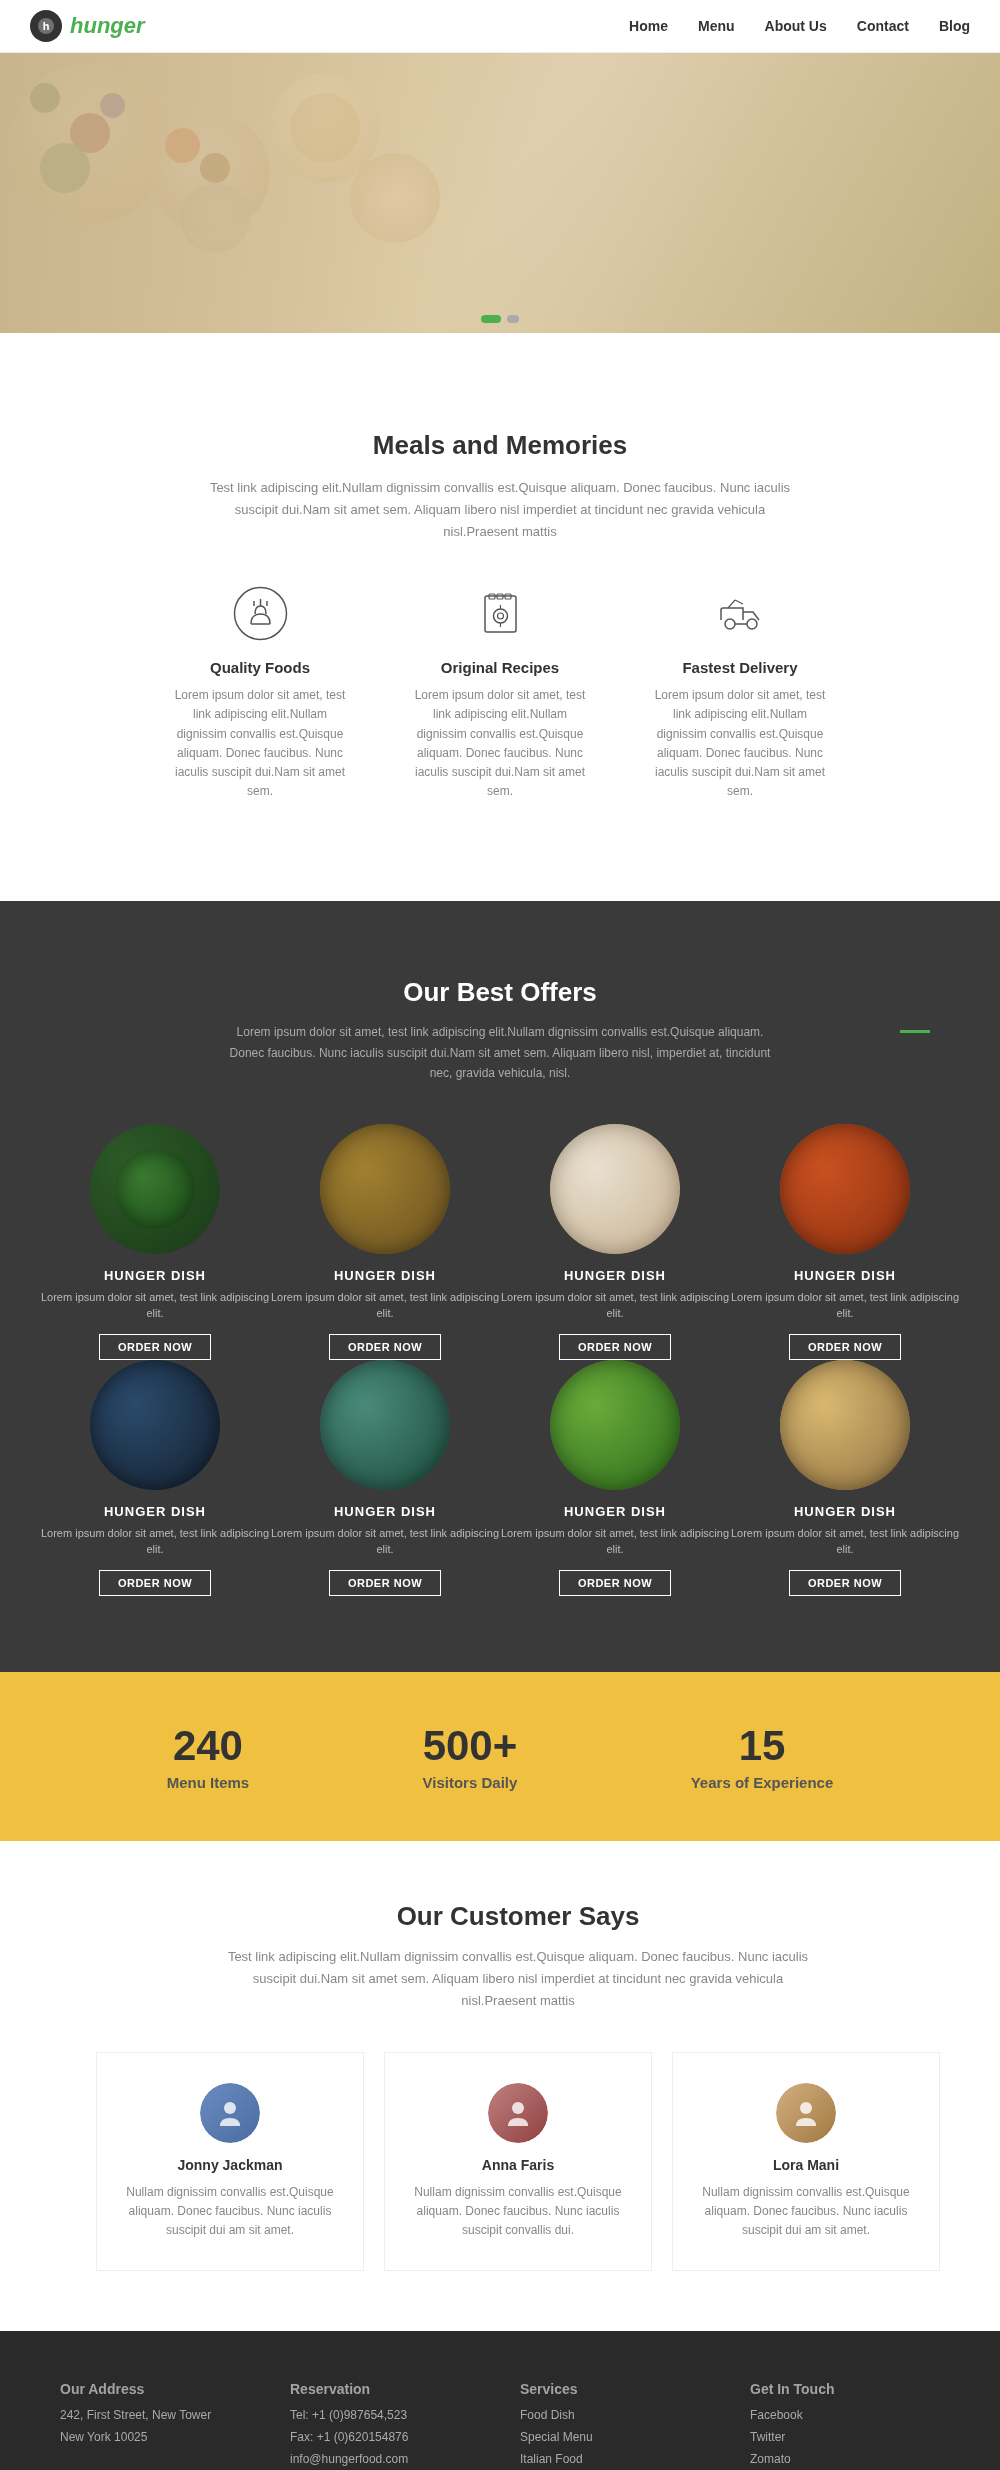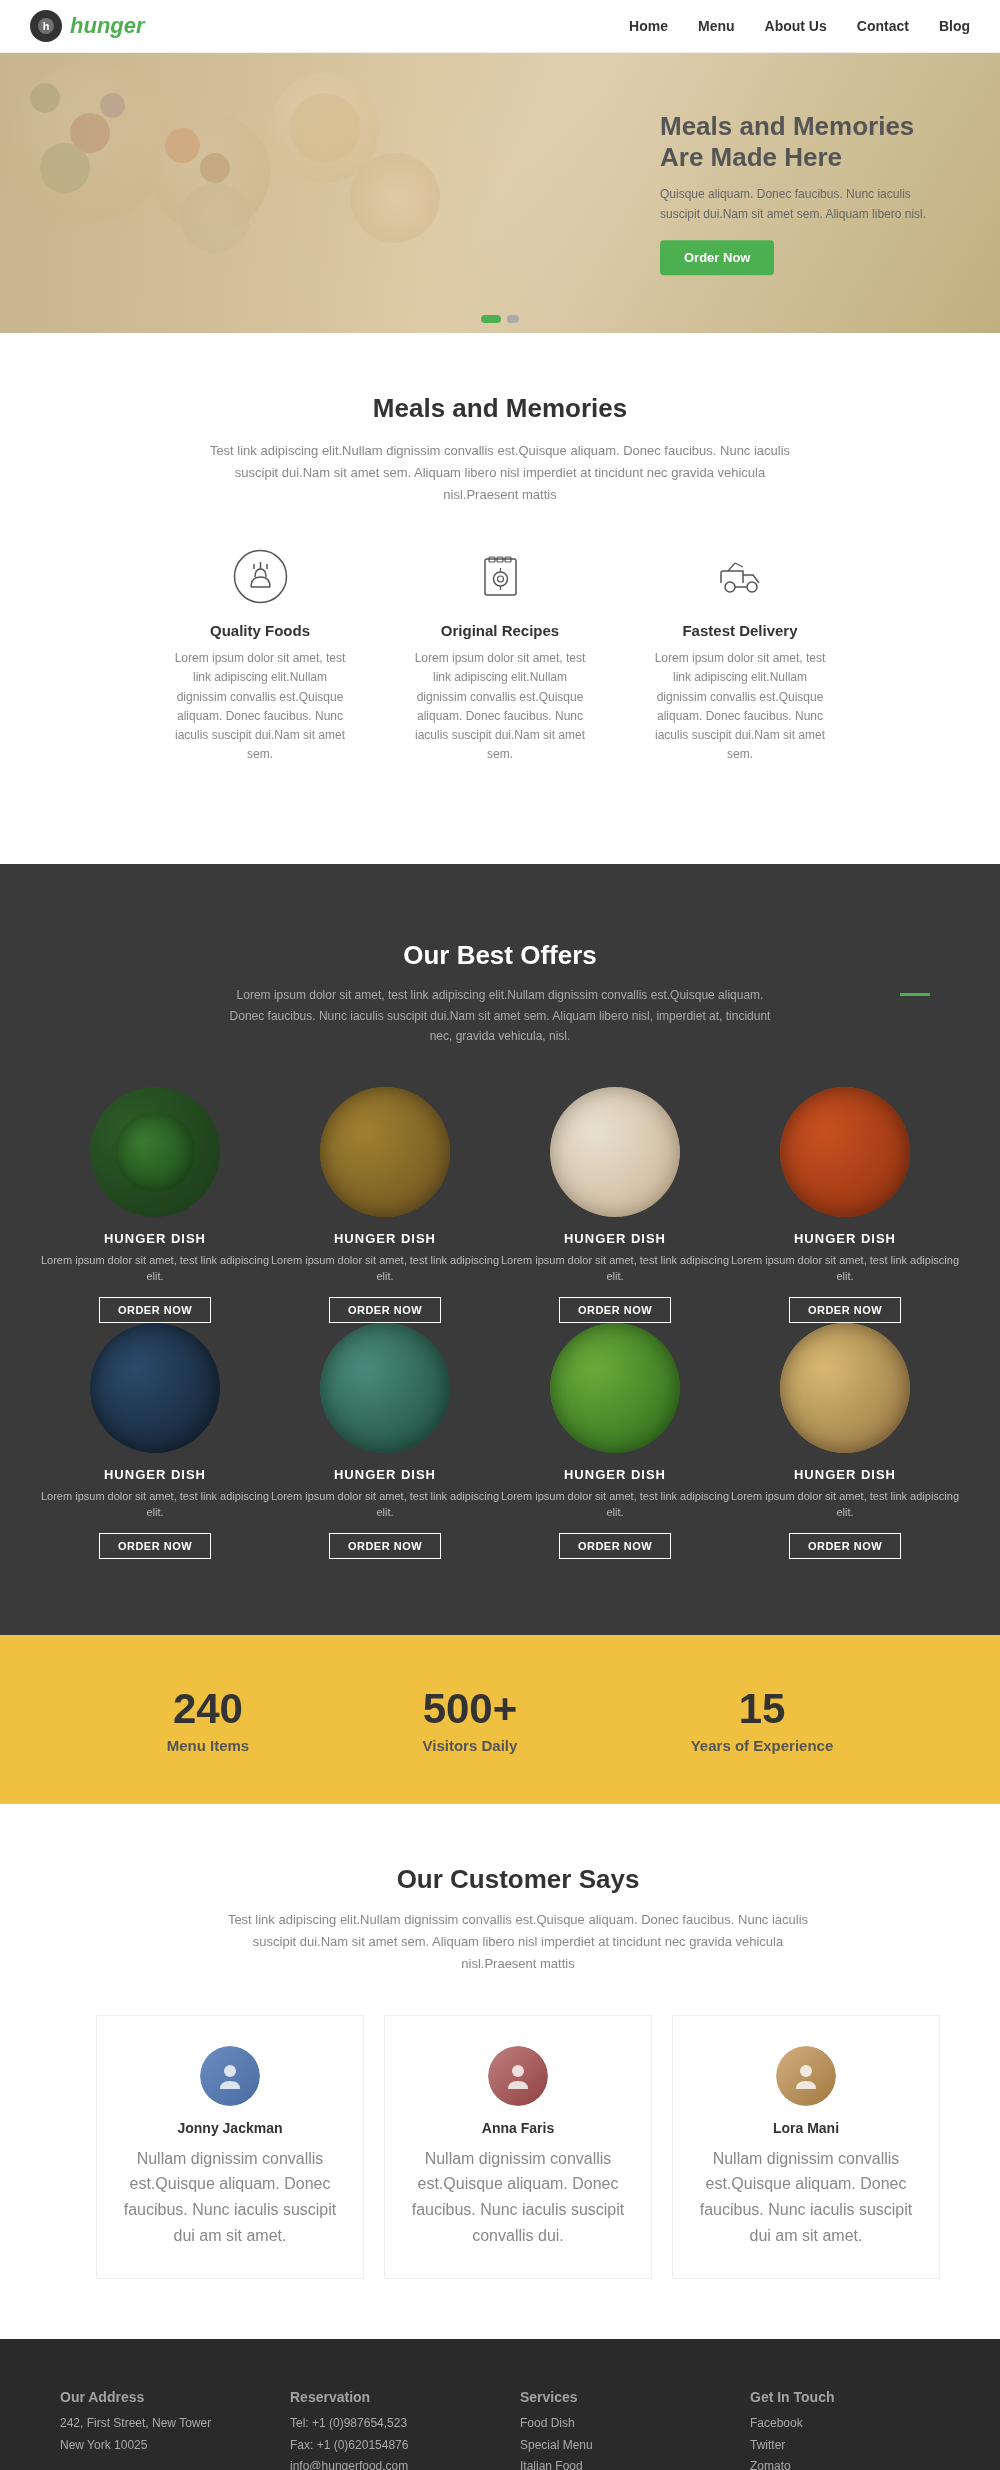--- a/index.html
+++ b/index.html
@@ -17,21 +17,21 @@
     .hero { position: relative; width: 100%; height: 280px; background: linear-gradient(rgba(255,255,255,0.3), rgba(255,255,255,0.3)), #e8d5b7; display: flex; align-items: center; overflow: hidden; }
     .hero-content { position: absolute; right: 60px; top: 50%; transform: translateY(-50%); max-width: 280px; }
     .hero-content h1 { font-size: 26px; font-weight: 800; color: #555; line-height: 1.2; margin-bottom: 12px; }
     .hero-content p { font-size: 12px; color: #666; line-height: 1.6; margin-bottom: 16px; }
     .hero-btn { background: #4caf50; color: #fff; border: none; padding: 10px 24px; border-radius: 4px; font-size: 13px; cursor: pointer; font-weight: 600; }
     .hero-dots { position: absolute; bottom: 10px; left: 50%; transform: translateX(-50%); display: flex; gap: 6px; }
     .hero-dot { width: 12px; height: 8px; border-radius: 4px; background: #aaa; }
     .hero-dot.active { background: #4caf50; width: 20px; }
 
     
-    .section-meals { padding: 60px 80px; text-align: center; background: #fff; }
+    .section-meals { padding: 60px 80px; text-align: center; background: #fff; margin-top: 37px; }
     .section-meals h2 { font-size: 26px; font-weight: 700; color: #333; margin-bottom: 16px; }
     .section-meals p { font-size: 13px; color: #888; line-height: 1.7; max-width: 600px; margin: 0 auto 40px; }
     .features { display: flex; justify-content: center; gap: 60px; }
     .feature { text-align: center; max-width: 180px; }
     .feature-icon { width: 60px; height: 60px; margin: 0 auto 16px; display: flex; align-items: center; justify-content: center; }
     .feature h3 { font-size: 15px; font-weight: 700; color: #333; margin-bottom: 10px; }
     .feature p { font-size: 12px; color: #888; line-height: 1.6; }
 
     
     .section-offers { background: #3a3a3a; padding: 76px 40px; }
@@ -55,21 +55,21 @@
     
     .section-testimonials { padding: 60px 60px; background: #fff; margin-left: 36px; }
     .section-testimonials .section-header { text-align: center; margin-bottom: 40px; }
     .section-testimonials h2 { font-size: 26px; font-weight: 700; color: #333; margin-bottom: 14px; }
     .section-testimonials .sub-text { font-size: 13px; color: #888; line-height: 1.7; max-width: 600px; margin: 0 auto; }
     .testimonials-grid { display: flex; gap: 20px; }
     .testimonial-card { flex: 1; border: 1px solid #eee; padding: 30px 20px; text-align: center; }
     .testimonial-avatar { width: 60px; height: 60px; border-radius: 50%; margin: 0 auto 14px; overflow: hidden; }
     .avatar-circle { width: 60px; height: 60px; border-radius: 50%; display: flex; align-items: center; justify-content: center; font-size: 22px; color: #fff; }
     .testimonial-card h4 { font-size: 14px; font-weight: 700; color: #333; margin-bottom: 10px; }
-    .testimonial-card p { font-size: 16px; color: #888; line-height: 1.6; }
+    .testimonial-card p { font-size: 12px; color: #888; line-height: 1.6; }
 
     
     footer { background: #2a2a2a; padding: 50px 60px 20px; }
     .footer-grid { display: grid; grid-template-columns: repeat(4, 1fr); gap: 40px; margin-bottom: 40px; }
     .footer-col h4 { font-size: 14px; font-weight: 700; color: #a3a3a3; margin-bottom: 8px; }
     .footer-col p, .footer-col a { font-size: 12px; color: #aaa; line-height: 1.8; text-decoration: none; display: block; }
 
     
     .food-bg-1 { background: radial-gradient(circle at 30% 30%, #2d5a27, #1a3a18); }
     .food-bg-2 { background: radial-gradient(circle at 30% 30%, #8B6914, #6B4D10); }
@@ -127,25 +127,20 @@
     <div style="position:absolute;top:40px;left:50px;width:30px;height:30px;border-radius:50%;background:#8B4513;"></div>
   </div>
   <div style="position:absolute;top:20px;left:270px;width:110px;height:110px;border-radius:50%;background:radial-gradient(circle at 40% 35%,#f5e8d0,#c8a870);opacity:0.8;">
     <div style="position:absolute;top:20px;left:20px;width:70px;height:70px;border-radius:50%;background:rgba(200,160,80,0.5);"></div>
   </div>
   <div style="position:absolute;top:100px;left:350px;width:90px;height:90px;border-radius:50%;background:radial-gradient(circle,#e8d0b0,#c0a070);opacity:0.7;"></div>
   <div style="position:absolute;top:130px;left:180px;width:70px;height:70px;border-radius:50%;background:radial-gradient(circle,#d0c8b0,#a09070);opacity:0.6;"></div>
 
   <div class="hero-overlay"></div>
 
-  <div class="hero-content">
-    <h1>Meals and Memories Are Made Here</h1>
-    <p>Quisque aliquam. Donec faucibus. Nunc iaculis suscipit dui.Nam sit amet sem. Aliquam libero nisl.</p>
-    <button class="hero-btn">Order Now</button>
-  </div>
   <div class="hero-dots">
     <div class="hero-dot active"></div>
     <div class="hero-dot"></div>
   </div>
 </section>
 
 <section class="section-meals">
   <h2>Meals and Memories</h2>
   <p>Test link adipiscing elit.Nullam dignissim convallis est.Quisque aliquam. Donec faucibus. Nunc iaculis suscipit dui.Nam sit amet sem.
 Aliquam libero nisl imperdiet at tincidunt nec gravida vehicula nisl.Praesent mattis</p>

